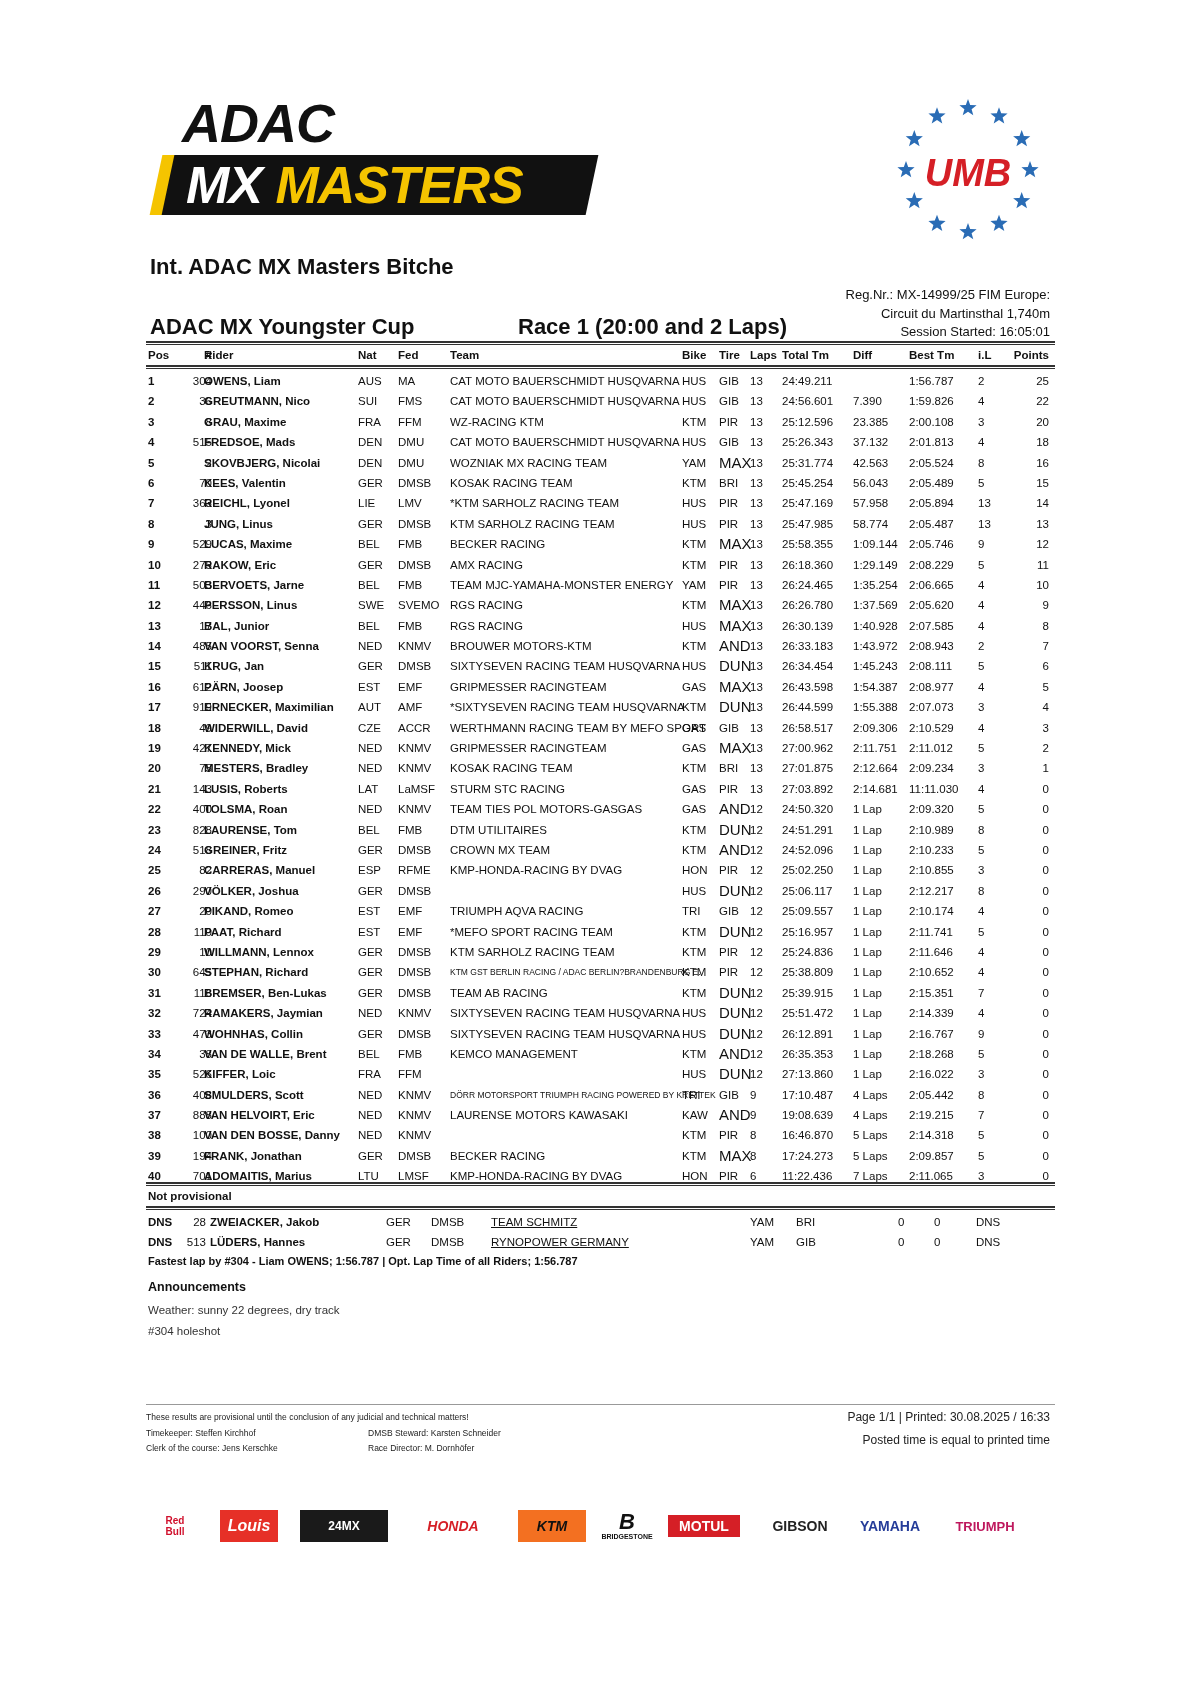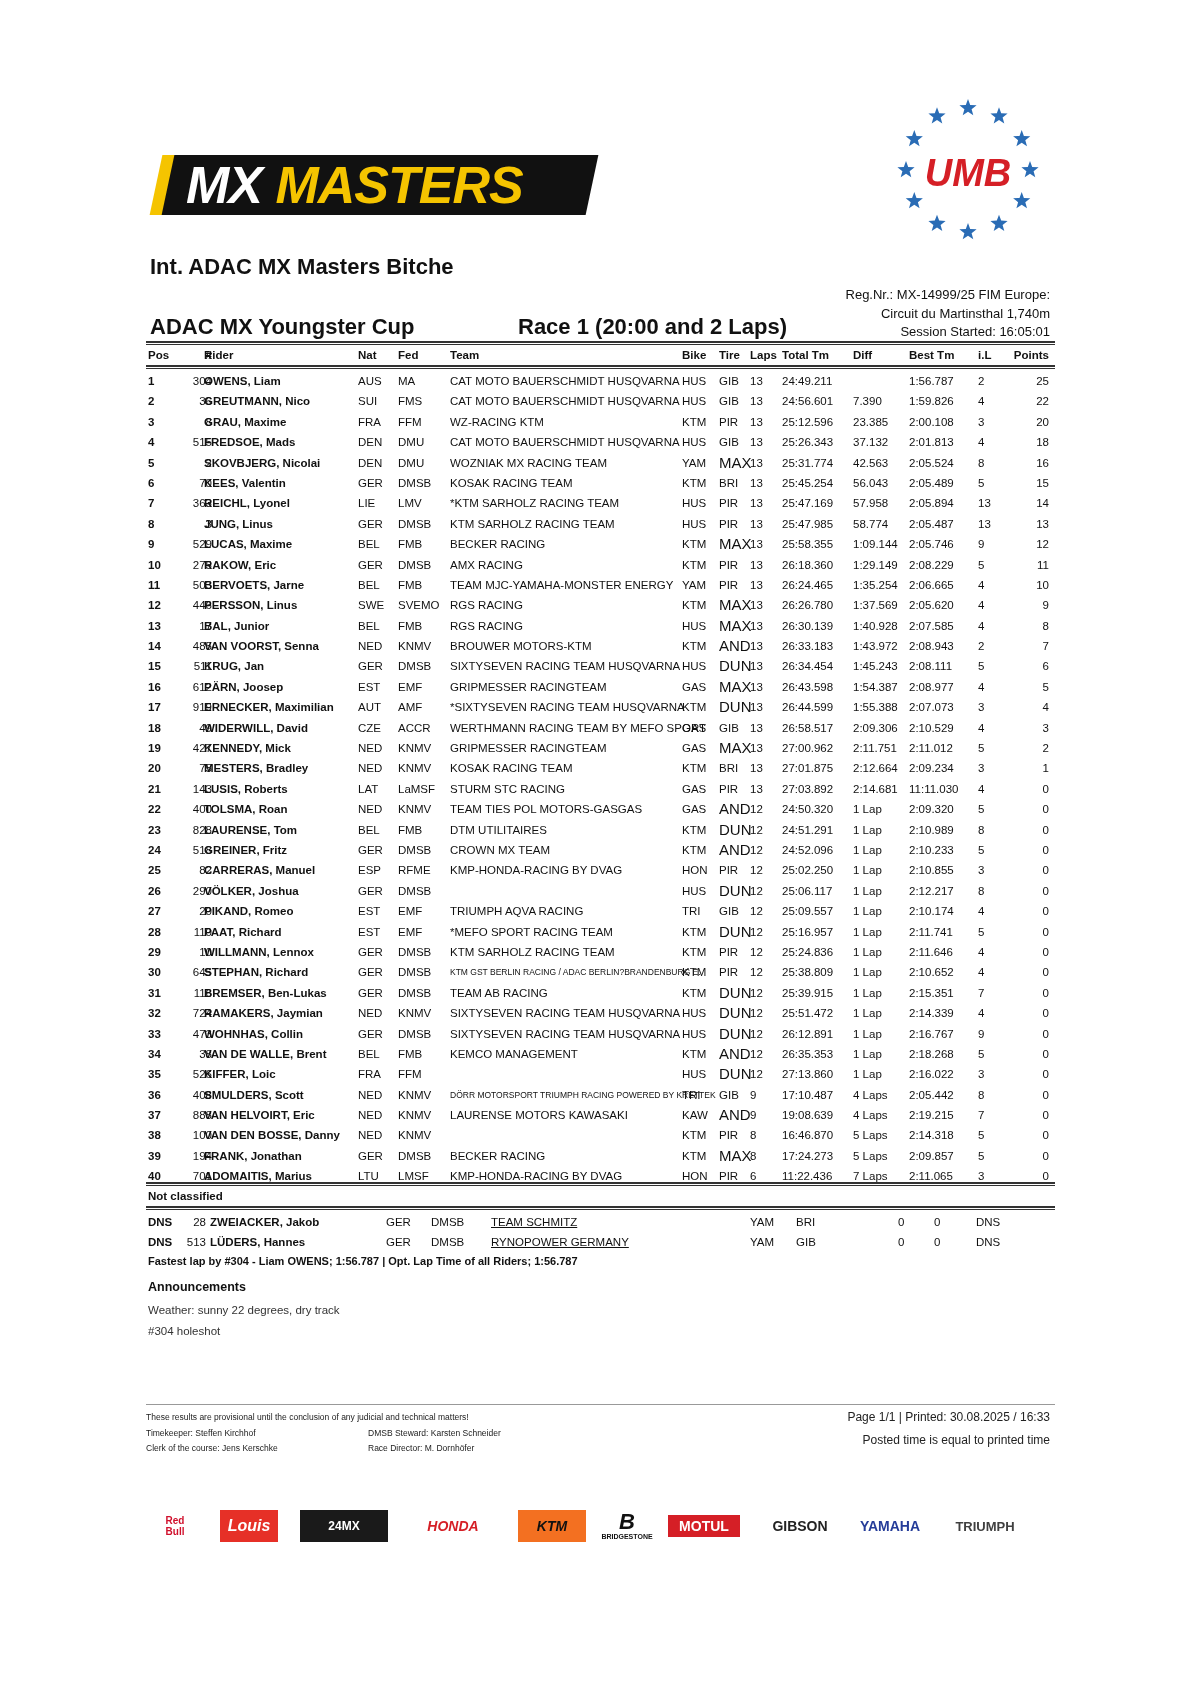--- a/index.html
+++ b/index.html
@@ -88,26 +88,27 @@
   .sp { position:absolute; top:0; height:32px; display:flex; align-items:center; justify-content:center; font-weight:bold; font-size:13px; }
   .sp-redbull { left:0; width:50px; color:#d0102c; flex-direction:column; font-size:10px; line-height:11px; }
   .sp-louis { left:70px; width:58px; height:32px; background:#e63027; color:#fff; font-style:italic; font-size:16px; }
   .sp-24mx { left:150px; width:88px; height:32px; background:#1a1a1a; color:#fff; font-size:12px; }
   .sp-honda { left:258px; width:90px; color:#d51f26; font-style:italic; font-size:14px; }
   .sp-ktm { left:368px; width:68px; height:32px; background:#f37021; color:#111; font-style:italic; font-size:14px; }
   .sp-bridgestone { left:452px; width:50px; color:#111; flex-direction:column; font-size:7px; line-height:8px; }
   .sp-motul { left:518px; width:72px; height:22px; top:5px; background:#d51f26; color:#fff; font-size:14px; }
   .sp-gibson { left:610px; width:80px; color:#222; font-size:14px; }
   .sp-yamaha { left:700px; width:80px; color:#253c99; font-size:14px; }
-  .sp-triumph { left:790px; width:90px; color:#404040; font-size:13px; }
+  .sp-triumph { left:790px; width:90px; color:#be185d; font-size:13px; }
 </style>
 </head>
 <body>
 
 <div class="abs adac-logo">
+  <div class="adac-word">ADAC</div>
   <div class="mx-bar"></div>
   <div class="mx-stripe"></div>
   <div class="mx-text">
     <span class="w">MX </span><span class="y">MASTERS</span>
   </div>
 </div>
 
 <div class="abs umb-logo">
   <svg width="150" height="150" viewBox="0 0 150 150">
     <g id="stars" fill="#2a6cb5">
@@ -795,21 +796,21 @@
         <span class="c-total">11:22.436</span>
         <span class="c-diff">7 Laps</span>
         <span class="c-best">2:11.065</span>
         <span class="c-il">3</span>
         <span class="c-pts">0</span>
       </div>
     </div>
 </div>
 
 <div class="dline" style="top:1182px;"></div>
-<div class="nc-label">Not classified</div>
+<div class="nc-label">Not provisional</div>
 <div class="dline" style="top:1206px;"></div>
 
 <div class="dns" id="dns">
     <div class="row">
       <span class="c-pos">DNS</span>
       <span class="c-num">28</span>
       <span class="c-rider">ZWEIACKER, Jakob</span>
       <span class="c-nat">GER</span>
       <span class="c-fed">DMSB</span>
       <span class="c-team">TEAM SCHMITZ</span>

